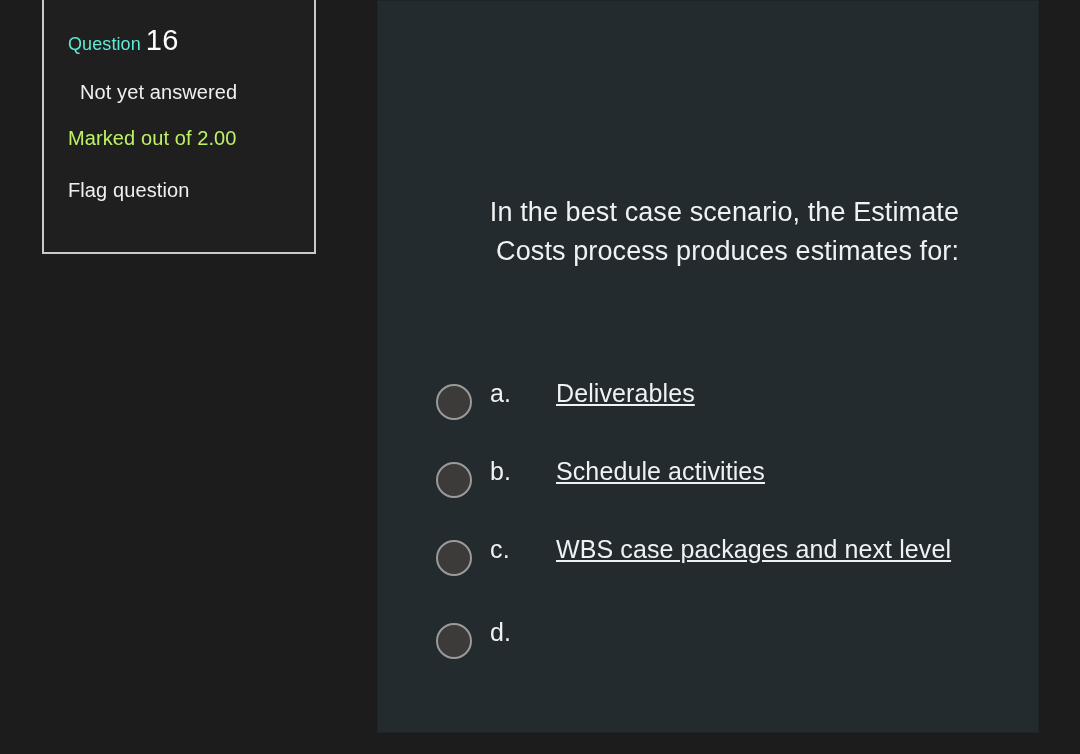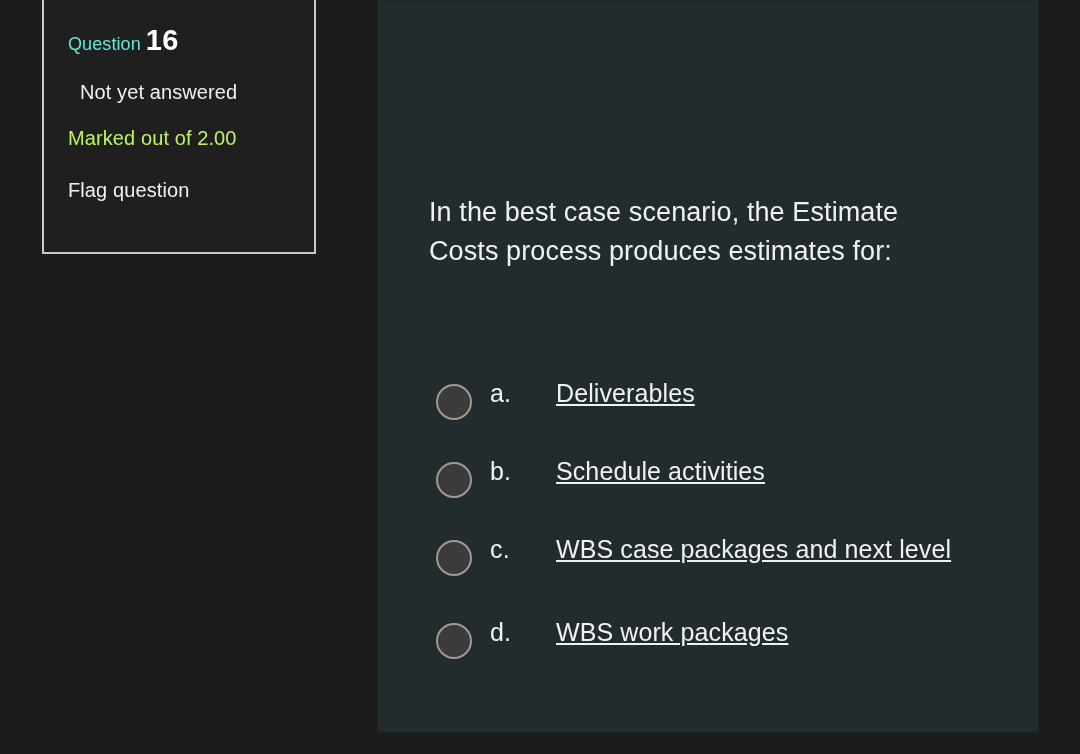--- a/index.html
+++ b/index.html
@@ -39,21 +39,21 @@
   }
   .q-number-label {
     font-size: 18px;
     color: #5eead4;
     font-weight: 400;
     letter-spacing: 0.1px;
   }
   .q-number-value {
     font-size: 29px;
     color: #ffffff;
-    font-weight: 700;
+    font-weight: 400;
     margin-left: 5px;
     letter-spacing: 0.3px;
   }
   .q-state {
     font-size: 20px;
     color: #f0f0f0;
     margin: 0 0 24px 12px;
     line-height: 1.1;
     letter-spacing: 0.1px;
   }
@@ -88,20 +88,21 @@
   }
   #question-text {
     position: absolute;
     left: 51px;
     top: 192px;
     width: 530px;
     font-size: 27px;
     line-height: 39px;
     color: #eef2f2;
     letter-spacing: 0.1px;
+    text-align: right;
   }
 
   
   #answer-options {
     position: absolute;
     left: 0;
     top: 366px;
     width: 100%;
   }
   .answer-option {
@@ -196,17 +197,16 @@
       </div>
       <div class="option-letter">c.</div>
       <div class="option-text">WBS case packages and next level</div>
     </div>
 
     <div class="answer-option opt-d">
       <div class="radio-cell">
         <span class="radio-button"></span>
       </div>
       <div class="option-letter">d.</div>
-      <div class="option-text">WBS work packages</div>
     </div>
 
   </div>
 </div>
 
 </body></html>

